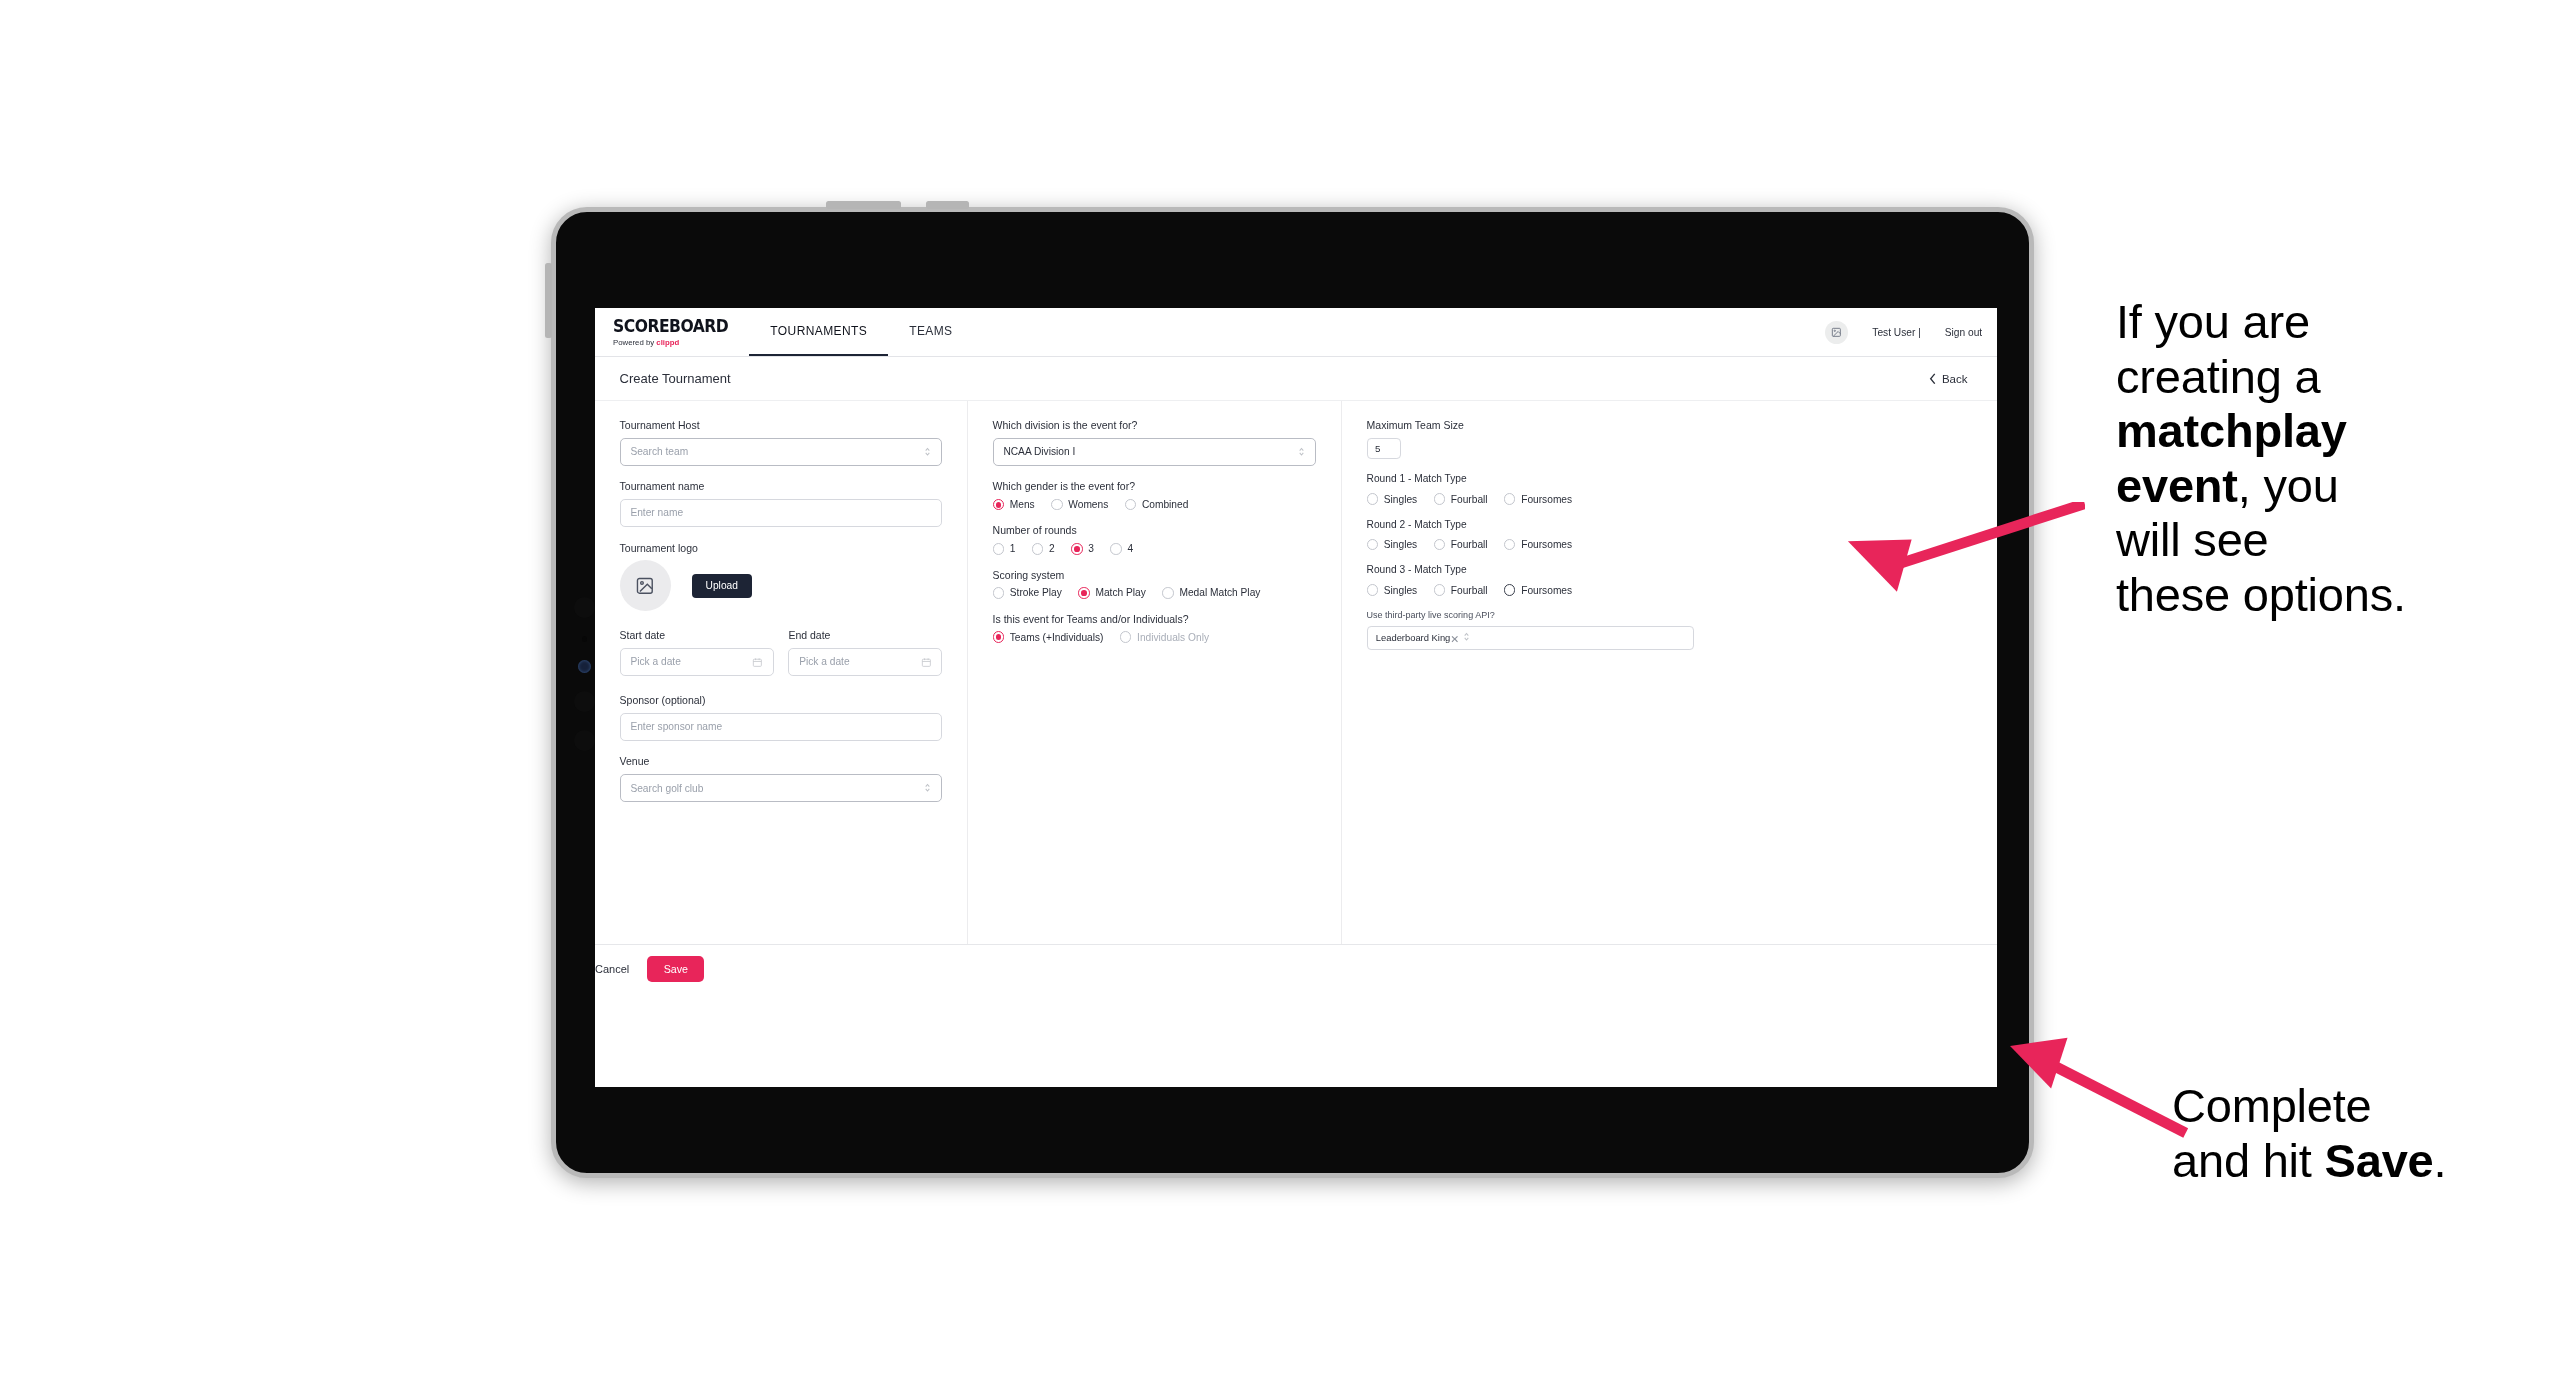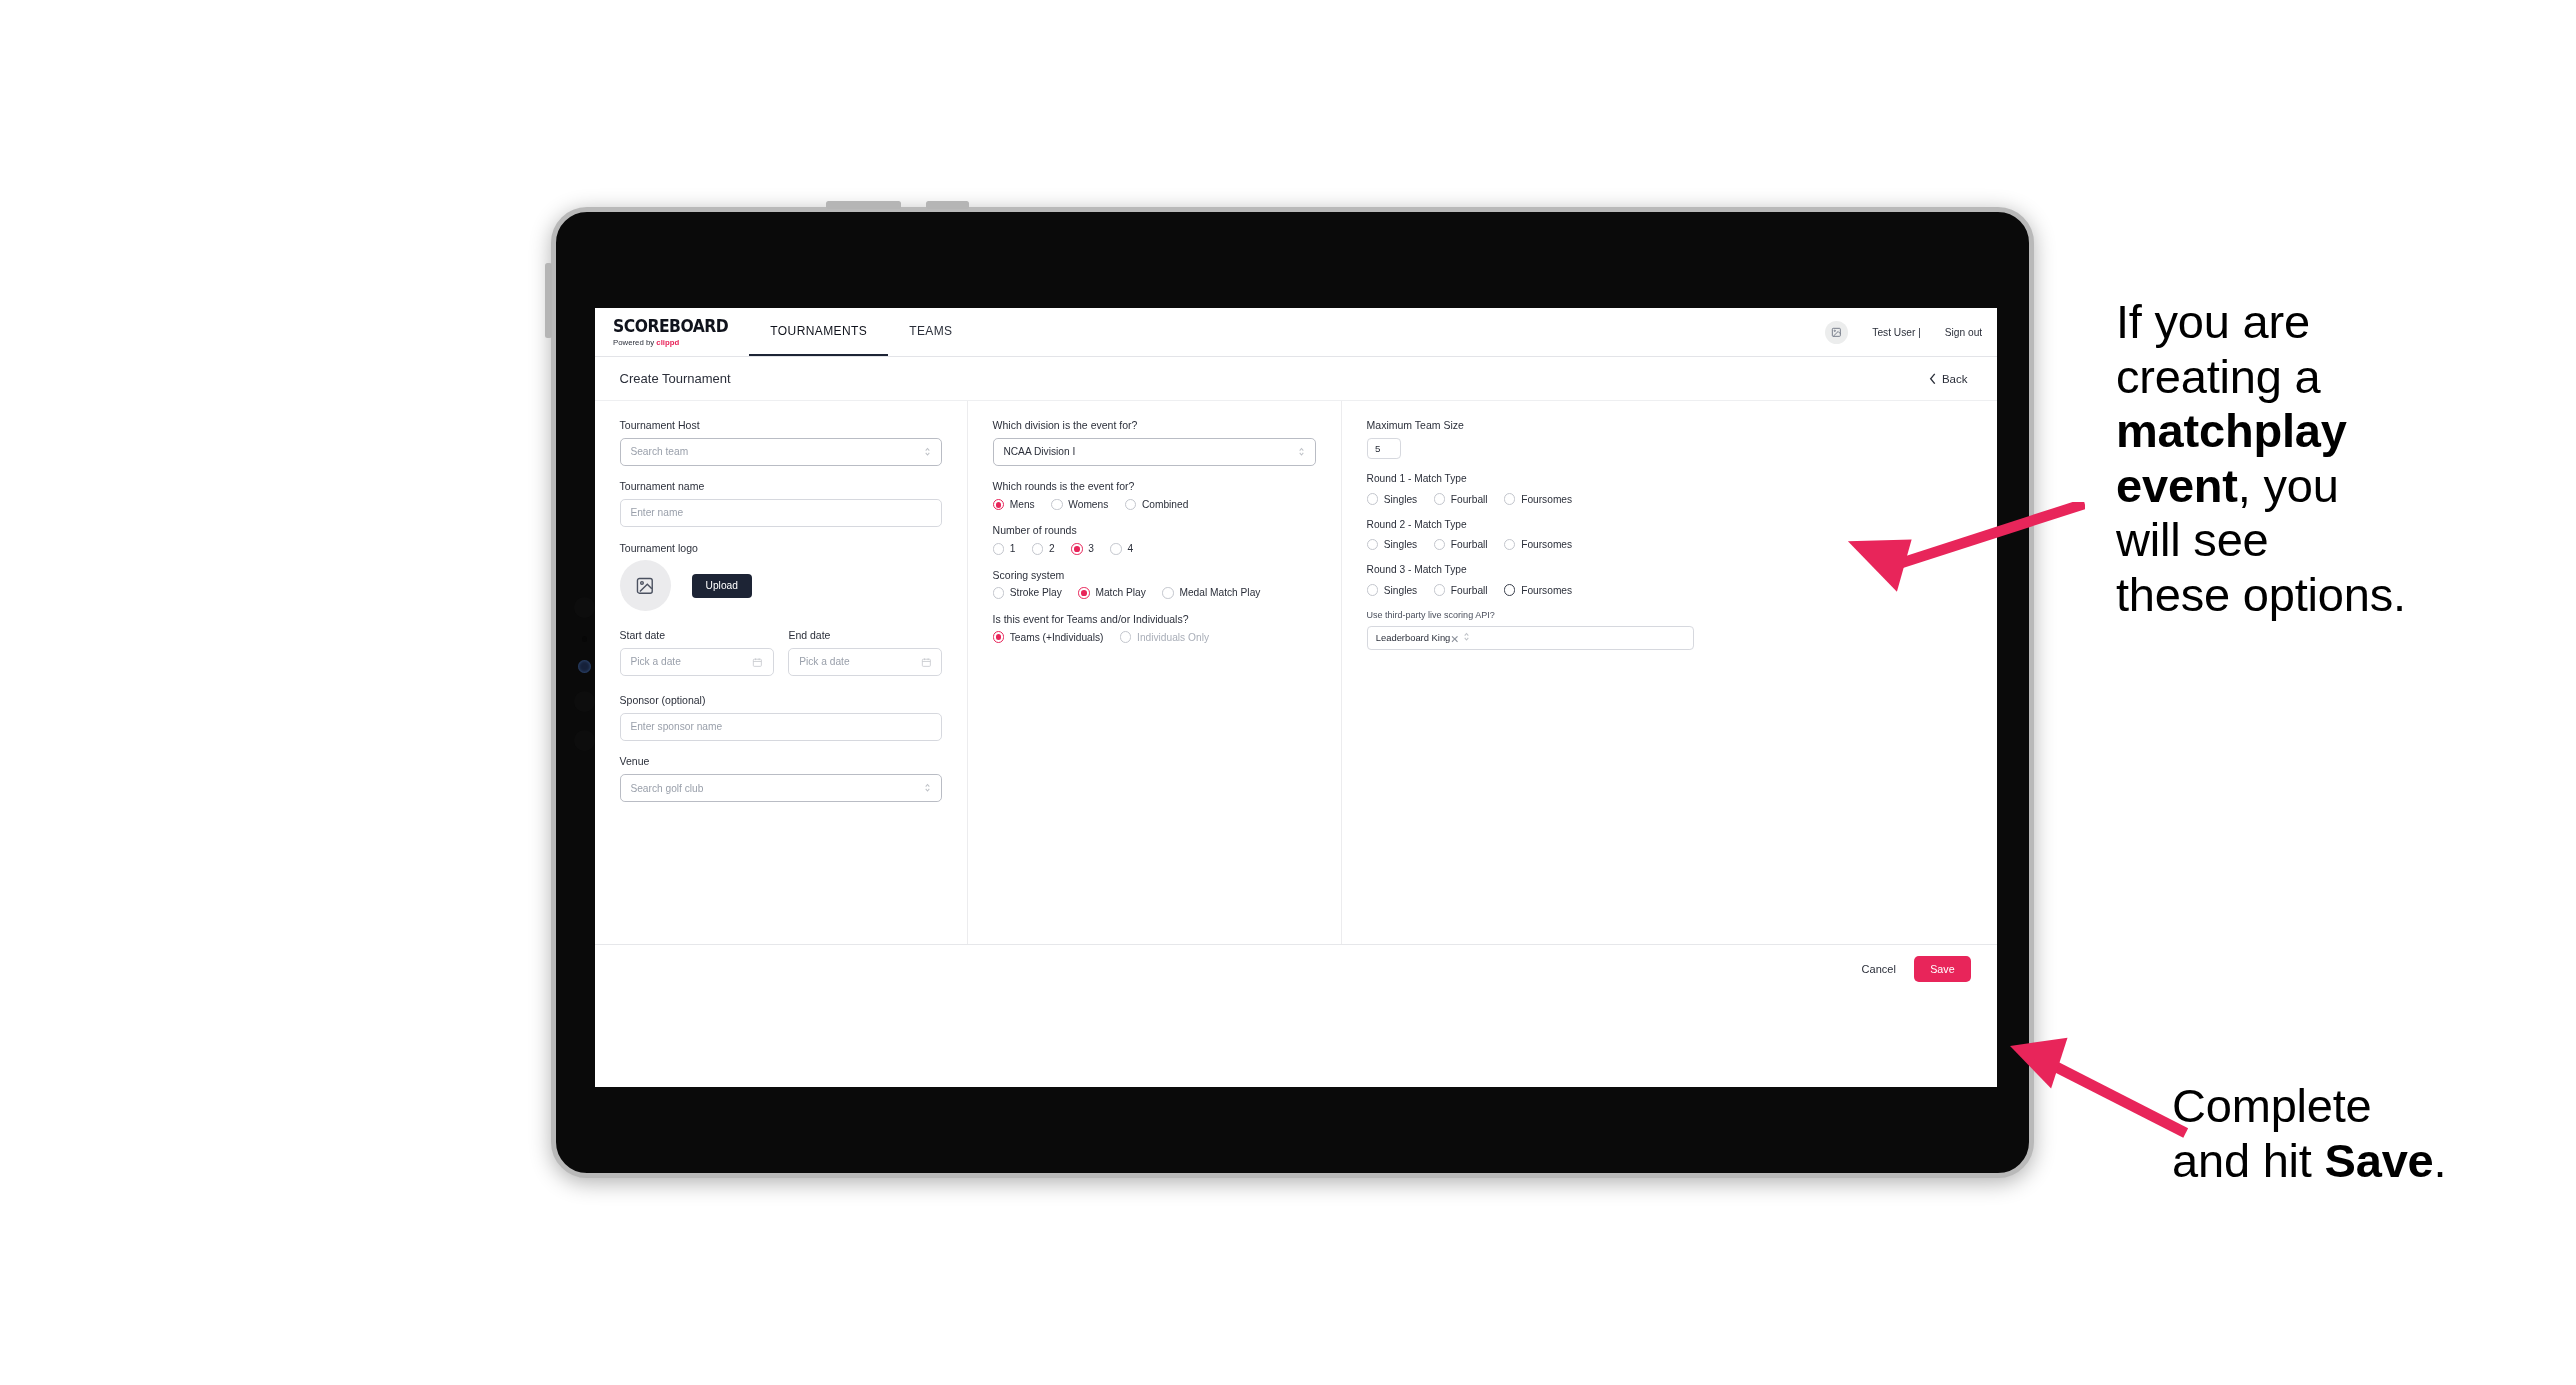--- a/index.html
+++ b/index.html
@@ -144,21 +144,21 @@
 
   .api-field {
     height: 24.6px; border: 0.8px solid #d6d8de; border-radius: 4.1px;
     display: flex; align-items: center; padding: 0 8.2px;
     font-size: 9.4px; color: #2b2f3a; width: 100%;
   }
 
   
   .footer {
     height: 49px; border-top: 0.8px solid #e6e7ea;
-    display: flex; align-items: center; justify-content: flex-end;
+    display: flex; align-items: center; 
     gap: 18px; padding-right: 26px; background: #fff;
   }
   .cancel-btn { font-size: 11px; color: #2b2f3a; cursor: pointer; }
   .save-btn {
     background: #e8255a; color: #fff; font-size: 10.7px;
     padding: 6.6px 16.4px; border-radius: 4.9px; cursor: pointer;
   }
 
   
   .anno {
@@ -303,21 +303,21 @@
           <div class="lbl">Which division is the event for?</div>
           <div class="field">
             <span class="val">NCAA Division I</span>
             <span class="sp">
               <svg class="chev" viewBox="0 0 11 16" fill="none" stroke="#8a8f99" stroke-width="1.4">
                   <path d="M3 6.5L5.5 3.5 8 6.5M3 9.5l2.5 3 2.5-3"></path>
                 </svg>
             </span>
           </div>
 
-          <div class="lbl">Which rounds is the event for?</div>
+          <div class="lbl">Which gender is the event for?</div>
           <div class="radiorow">
             <div class="ritem">
               <span class="rdot on"></span>
               <span class="rlbl">Mens</span>
             </div>
             <div class="ritem">
               <span class="rdot"></span>
               <span class="rlbl">Womens</span>
             </div>
             <div class="ritem">

